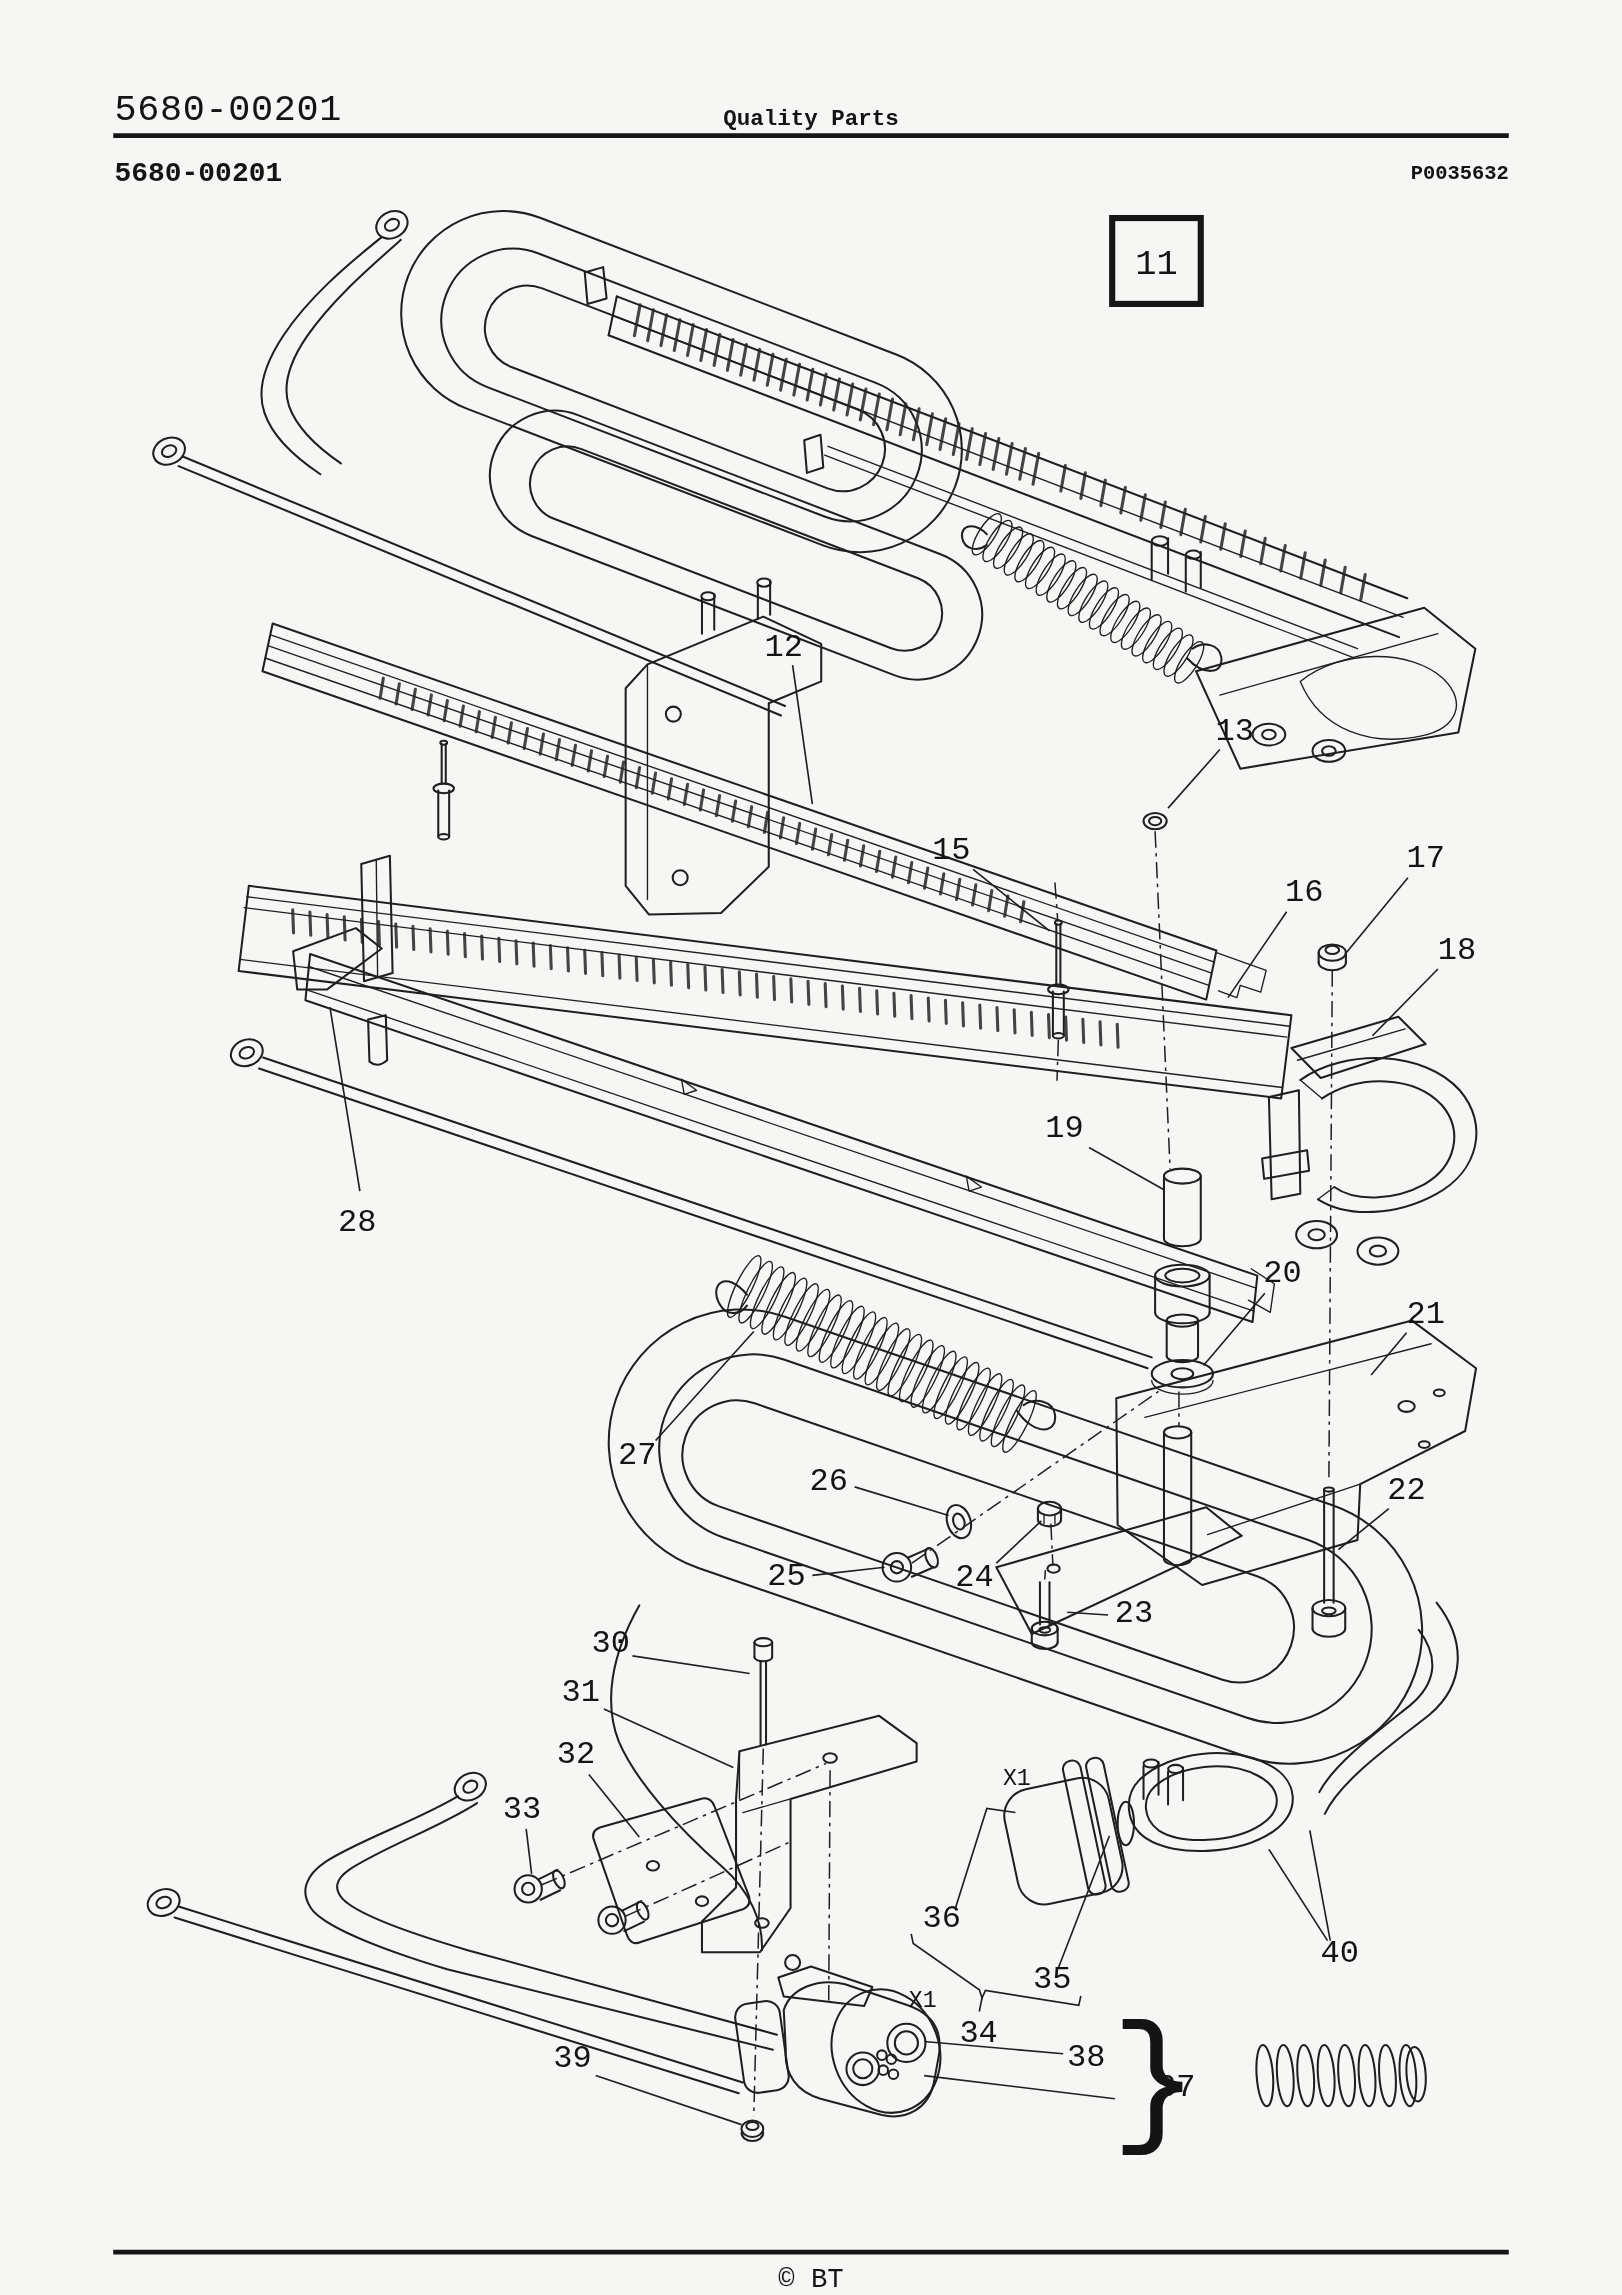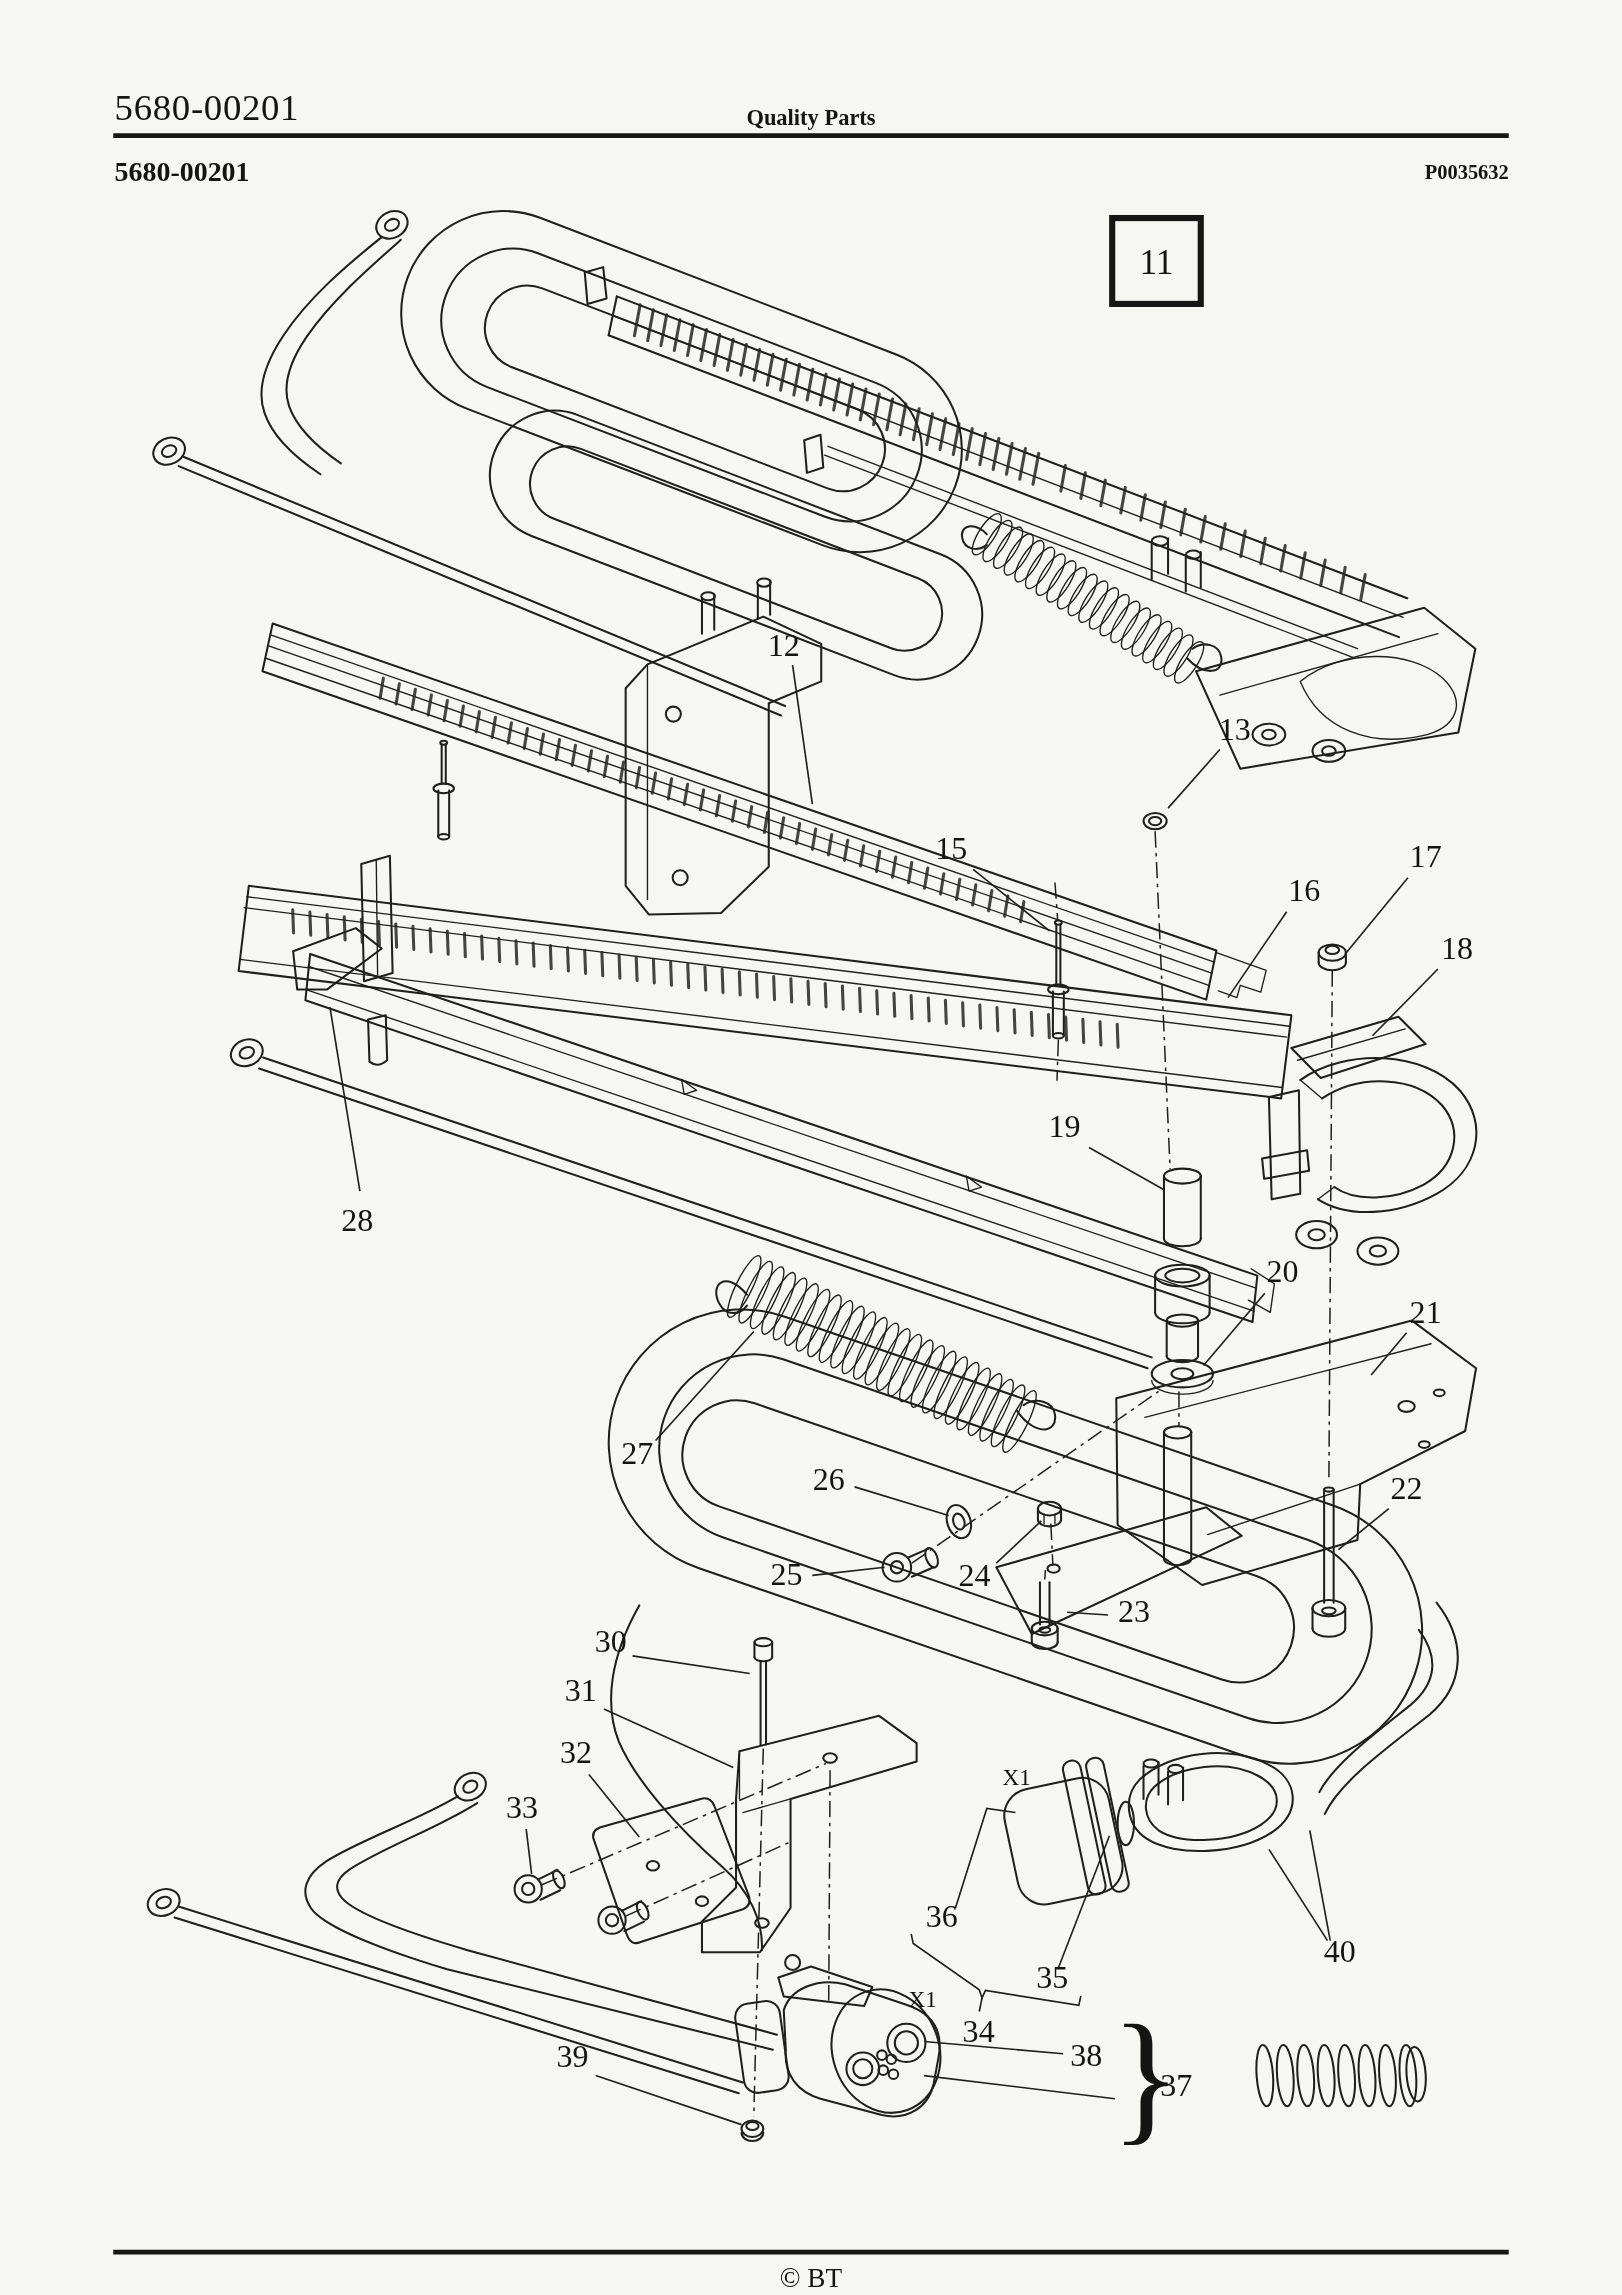--- a/index.html
+++ b/index.html
@@ -1,17 +1,17 @@
 <!DOCTYPE html>
 <html style="font-size:11px"><head>
 <meta charset="utf-8">
 <style>
   html,body{margin:0;padding:0;background:#e8e8e8;}
   .page{width:1622px;height:2295px;margin:0 auto;background:#f6f6f4;position:relative;
-        font-family:Liberation Serif, serif;}
+        font-family:Liberation Mono, monospace;}
   svg{display:block;width:100%;height:100%;}
   .ink{stroke:#1f1f1f;fill:none;stroke-width:3;stroke-linecap:round;stroke-linejoin:round;}
   .thin{stroke-width:2;}
   .lead{stroke:#1f1f1f;stroke-width:2.4;fill:none;}
   .dash{stroke:#1f1f1f;stroke-width:2.2;fill:none;stroke-dasharray:24 8 5 8;}
   .hatch{stroke:#242424;stroke-width:4.5;opacity:.85;}
   text{fill:#141414;}
   .h-light{font-size:54px;font-weight:400;letter-spacing:1px;}
   .h-title{font-size:33px;font-weight:700;}
   .h-boldcode{font-size:41px;font-weight:700;}

